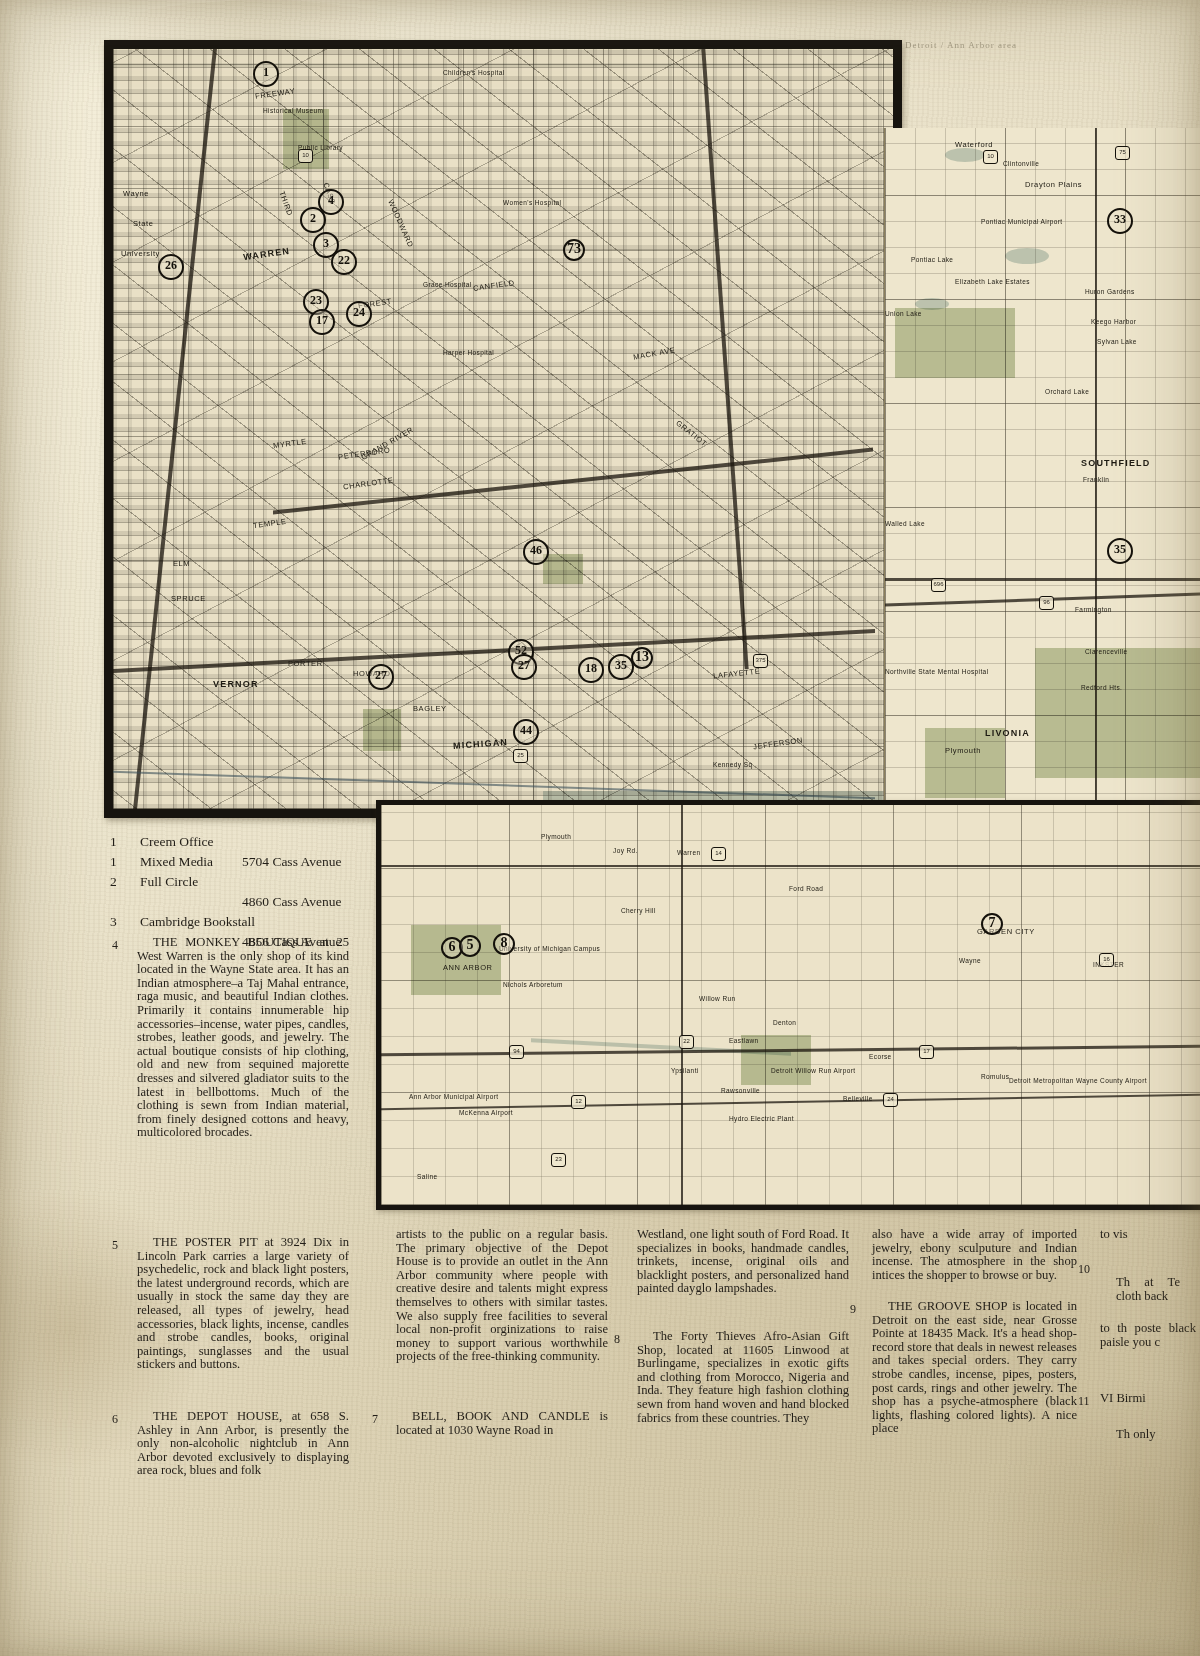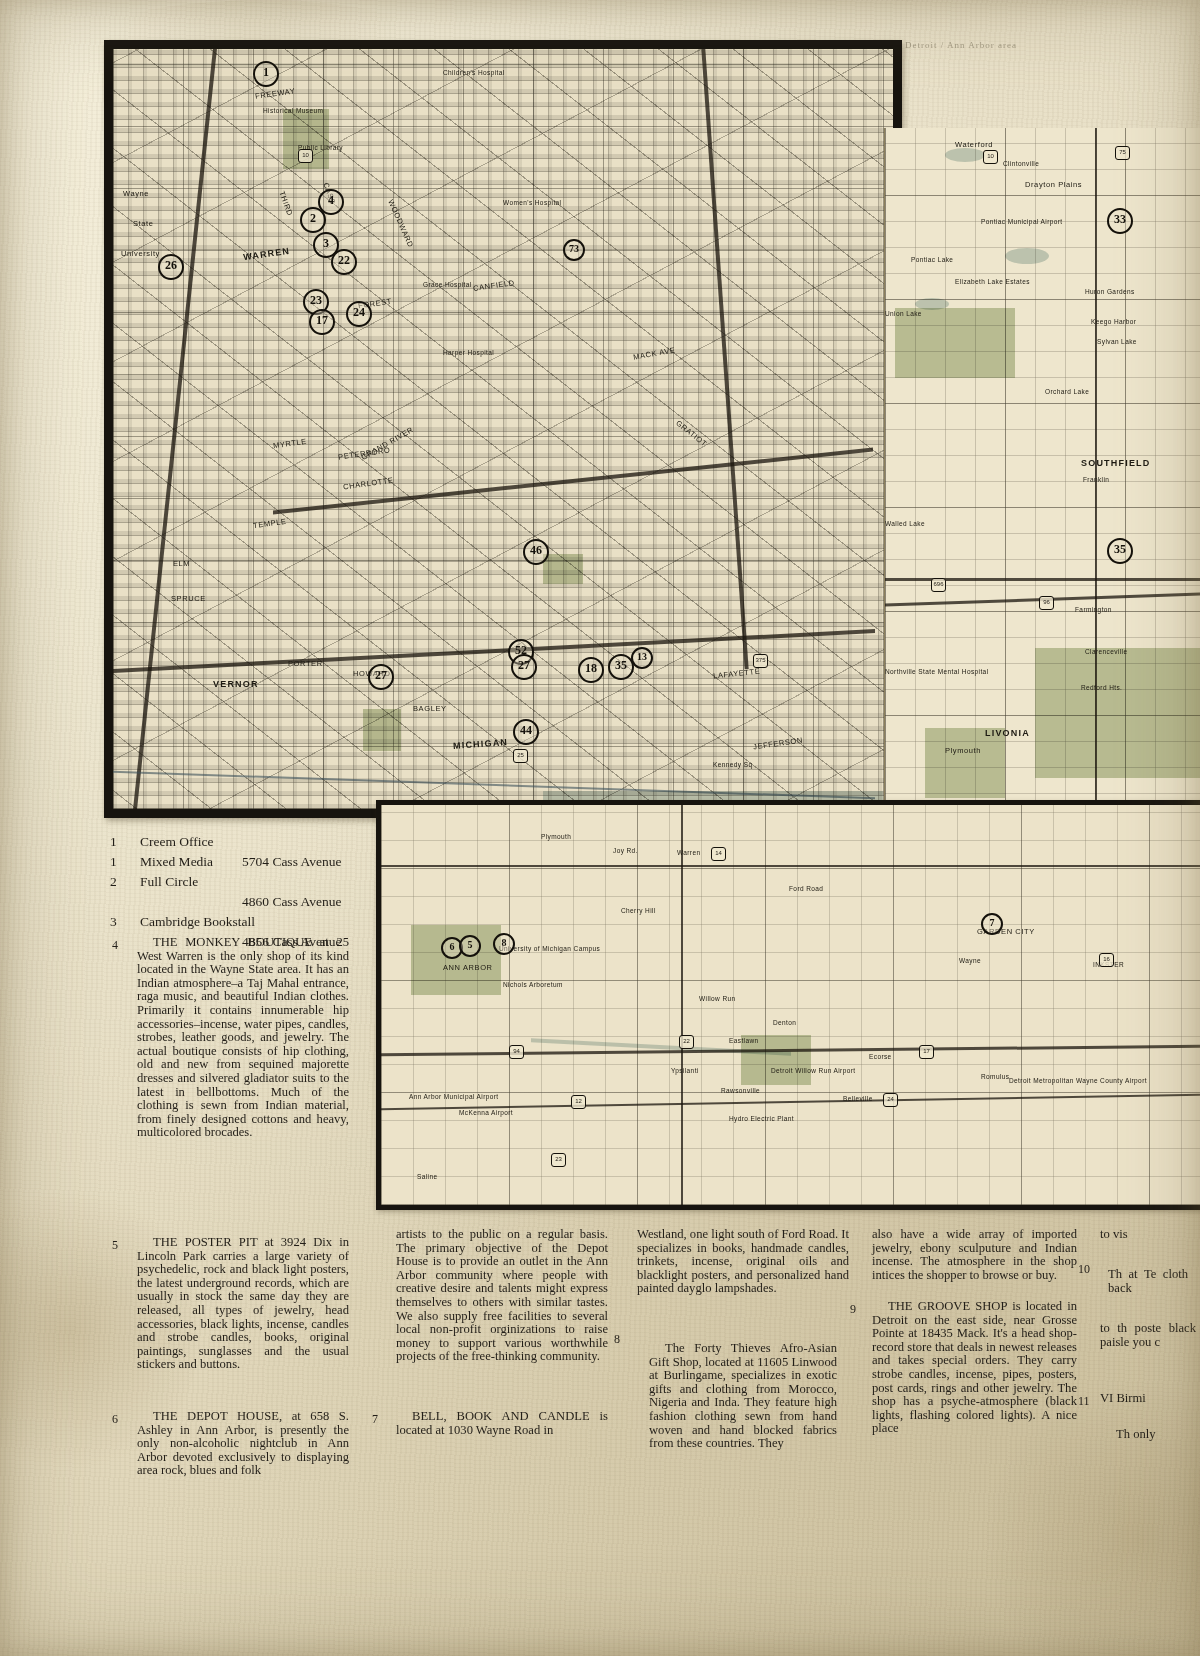--- a/index.html
+++ b/index.html
@@ -107,21 +107,21 @@
   .map-word.big{font-size:9px;letter-spacing:1.2px;font-weight:bold;}
   .map-word.med{font-size:7.5px;letter-spacing:.6px;}
 
   
   .marker{
     position:absolute;border:2px solid #14110b;border-radius:50%;
     width:22px;height:22px;line-height:19px;text-align:center;
     font-family:"Liberation Serif", serif;font-size:12px;font-weight:bold;
     color:#14110b;background:rgba(236,227,203,.35);
   }
-  .marker.sm{width:18px;height:18px;line-height:15px;font-size:10px;border-width:2px;}
+  .marker.sm{width:18px;height:18px;line-height:15px;font-size:14px;border-width:2px;}
   .shield{
     position:absolute;width:13px;height:12px;border:1px solid #14110b;
     border-radius:3px;font-size:6px;text-align:center;line-height:11px;
     font-family:"Liberation Sans",sans-serif;background:rgba(240,232,208,.8);
   }
 
   
   .col{
     position:absolute;text-align:justify;
     font-size:12.6px;line-height:13.6px;
@@ -384,37 +384,37 @@
 <div class="colnum" style="left:372px;top:1412px;">7</div>
 <div class="col" style="left:396px;top:1410px;width:212px;">
   <p class="entry indent" style="margin:0;">BELL, BOOK AND CANDLE is located at 1030 Wayne Road in</p>
 </div>
 
 <div class="col" style="left:637px;top:1228px;width:212px;">
   <p class="entry" style="margin:0;">Westland, one light south of Ford Road. It specializes in books, handmade candles, trinkets, incense, original oils and blacklight posters, and personalized hand painted dayglo lampshades.</p>
 </div>
 <div class="colnum" style="left:614px;top:1332px;">8</div>
 <div class="col" style="left:637px;top:1330px;width:212px;">
-  <p class="entry indent" style="margin:12px;">The Forty Thieves Afro-Asian Gift Shop, located at 11605 Linwood at Burlingame, specializes in exotic gifts and clothing from Morocco, Nigeria and Inda. They feature high fashion clothing sewn from hand woven and hand blocked fabrics from these countries. They</p>
+  <p class="entry indent" style="margin:0;">The Forty Thieves Afro-Asian Gift Shop, located at 11605 Linwood at Burlingame, specializes in exotic gifts and clothing from Morocco, Nigeria and Inda. They feature high fashion clothing sewn from hand woven and hand blocked fabrics from these countries. They</p>
 </div>
 
 <div class="col" style="left:872px;top:1228px;width:205px;">
   <p class="entry" style="margin:0;">also have a wide array of imported jewelry, ebony sculputure and Indian incense. The atmosphere in the shop intices the shopper to browse or buy.</p>
 </div>
 <div class="colnum" style="left:850px;top:1302px;">9</div>
 <div class="col" style="left:872px;top:1300px;width:205px;">
   <p class="entry indent" style="margin:0;">THE GROOVE SHOP is located in Detroit on the east side, near Grosse Pointe at 18435 Mack. It's a head shop-record store that deals in newest releases and takes special orders. They carry strobe candles, incense, pipes, posters, post cards, rings and other jewelry. The shop has a psyche-atmosphere (black lights, flashing colored lights). A nice place</p>
 </div>
 
 <div class="col" style="left:1100px;top:1228px;width:96px;">
   <p class="entry" style="margin:0;">to vis</p>
 </div>
 <div class="colnum" style="left:1078px;top:1262px;">10</div>
 <div class="col" style="left:1100px;top:1260px;width:96px;">
-  <p class="entry" style="margin:8px;">Th at Te cloth back</p>
+  <p class="entry" style="margin:16px;">Th at Te cloth back</p>
 </div>
 <div class="col" style="left:1100px;top:1322px;width:96px;">
   <p class="entry" style="margin:0;">to th poste black paisle you c</p>
 </div>
 <div class="colnum" style="left:1078px;top:1394px;">11</div>
 <div class="col" style="left:1100px;top:1392px;width:96px;">
   <p class="entry" style="margin:0;">VI Birmi</p>
 </div>
 <div class="col" style="left:1100px;top:1428px;width:96px;">
   <p class="entry indent" style="margin:0;">Th only</p>

